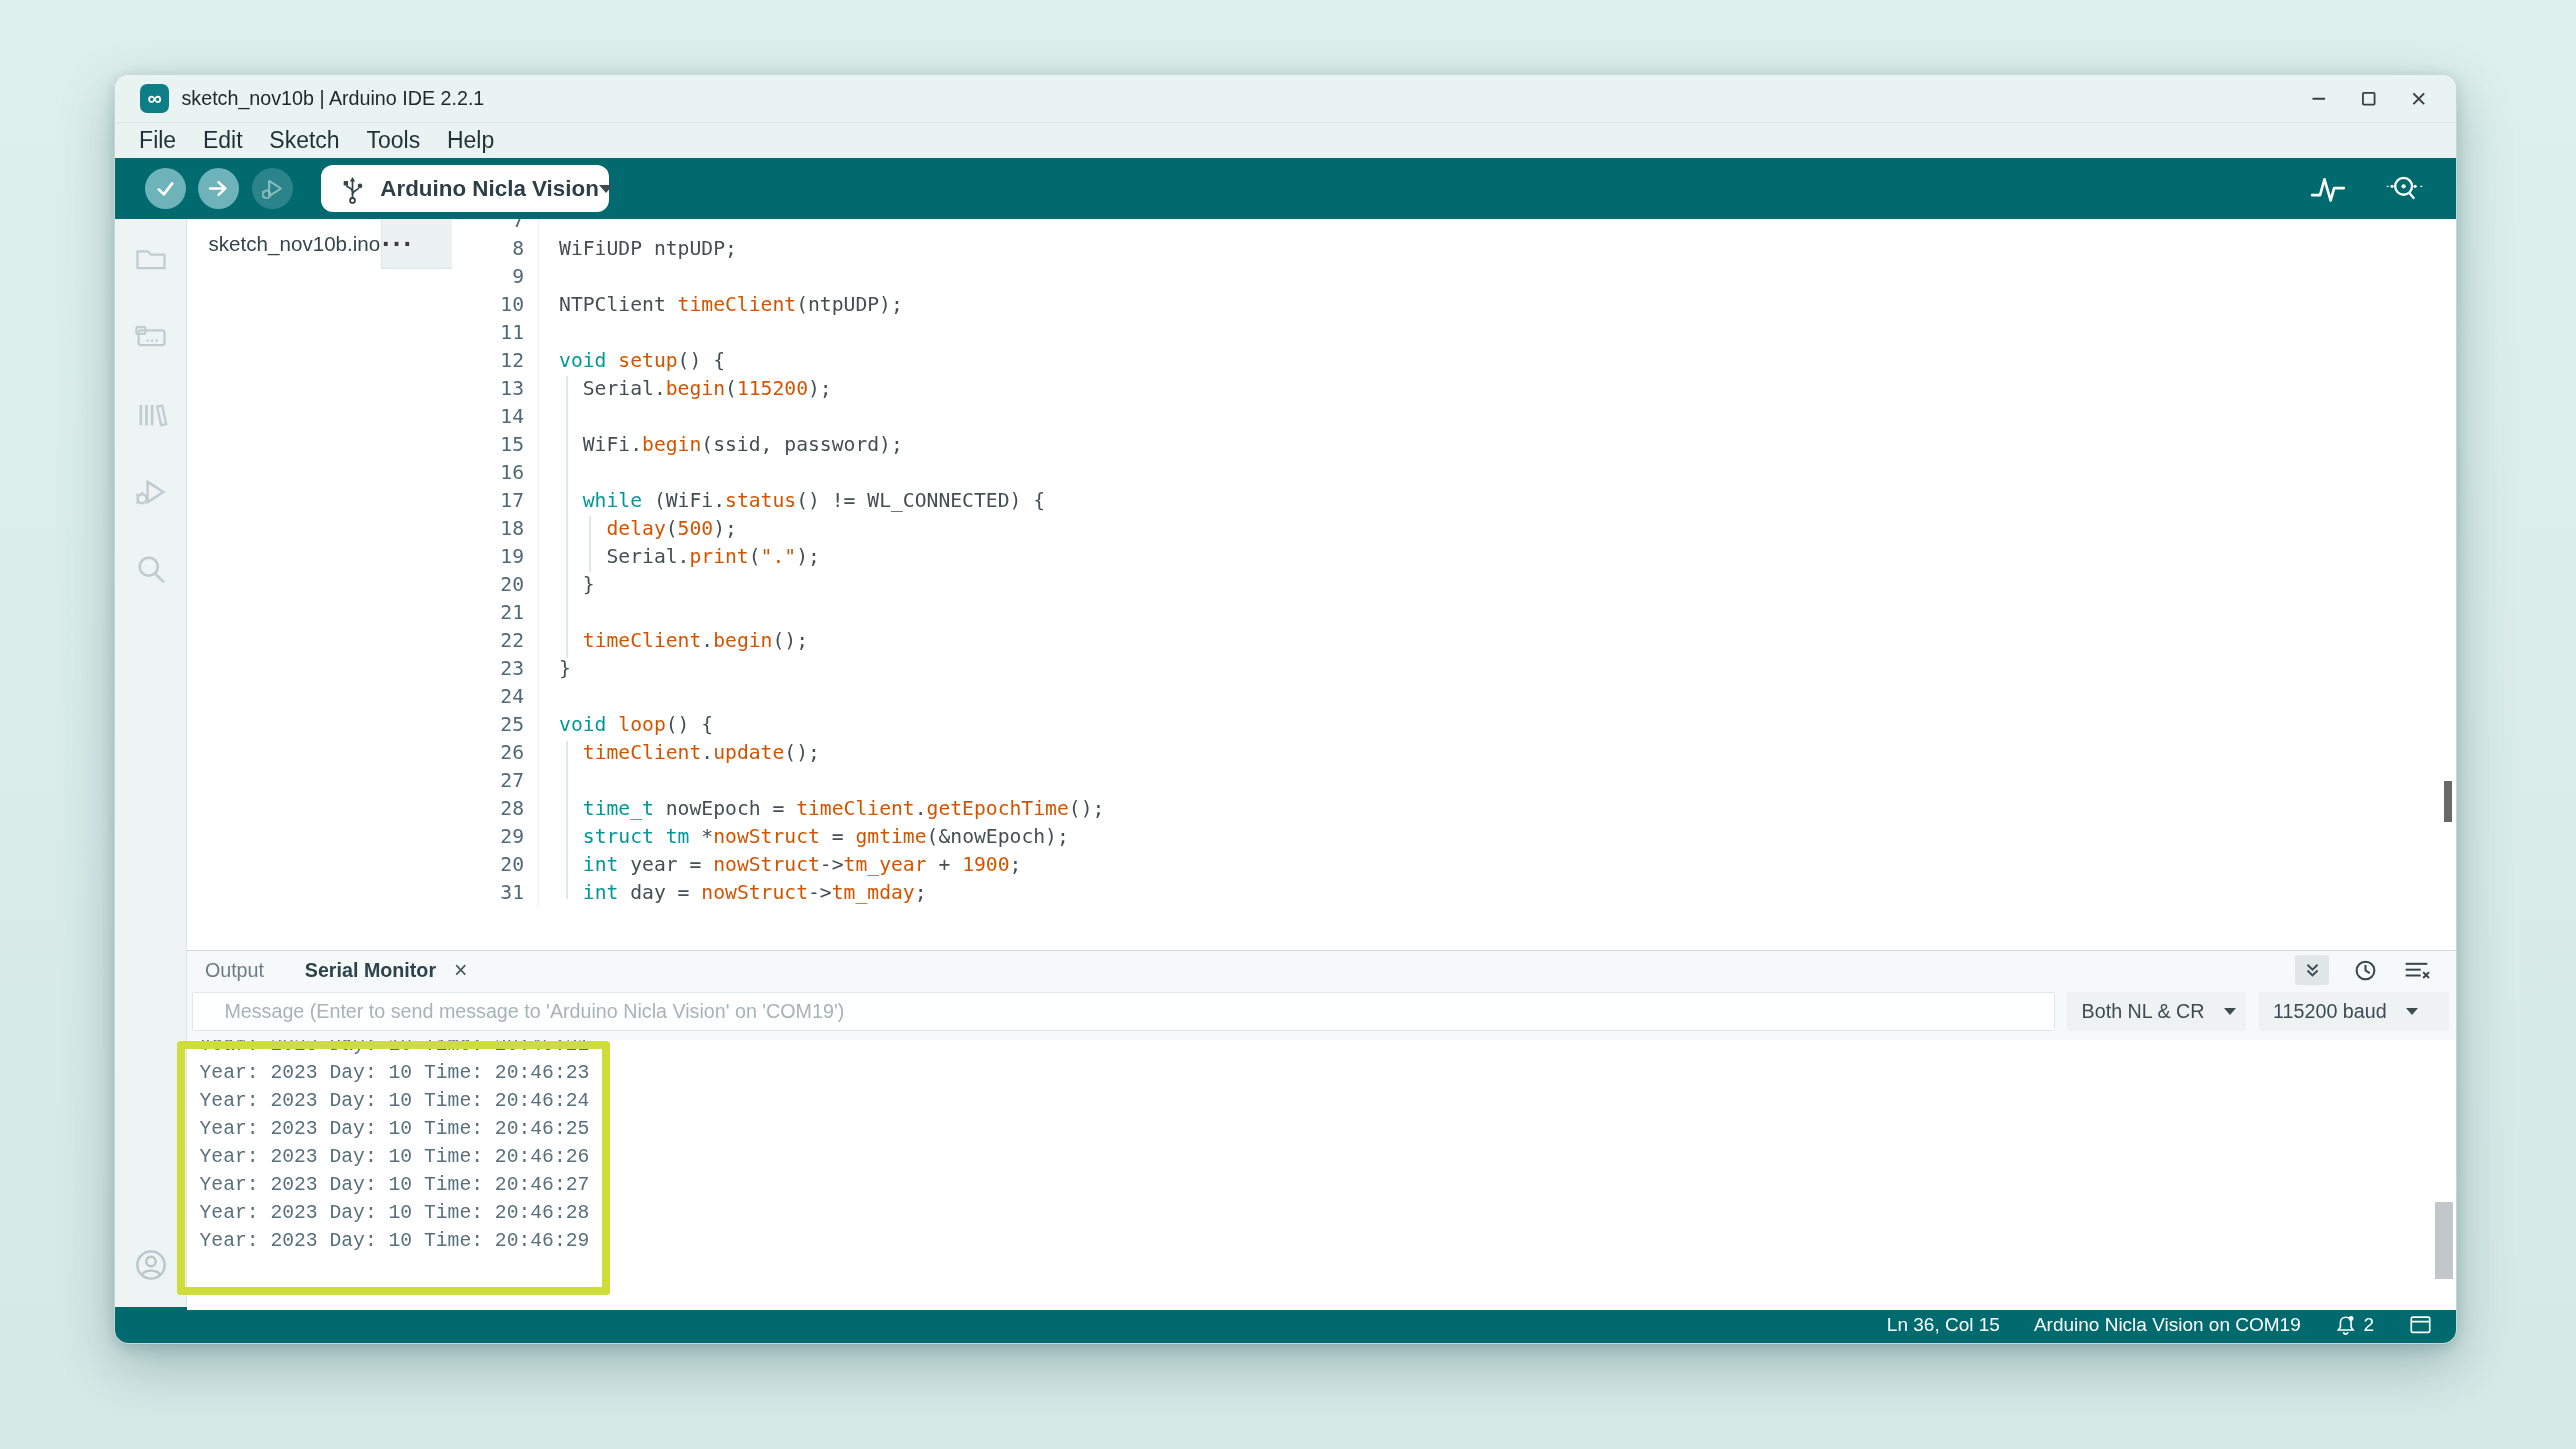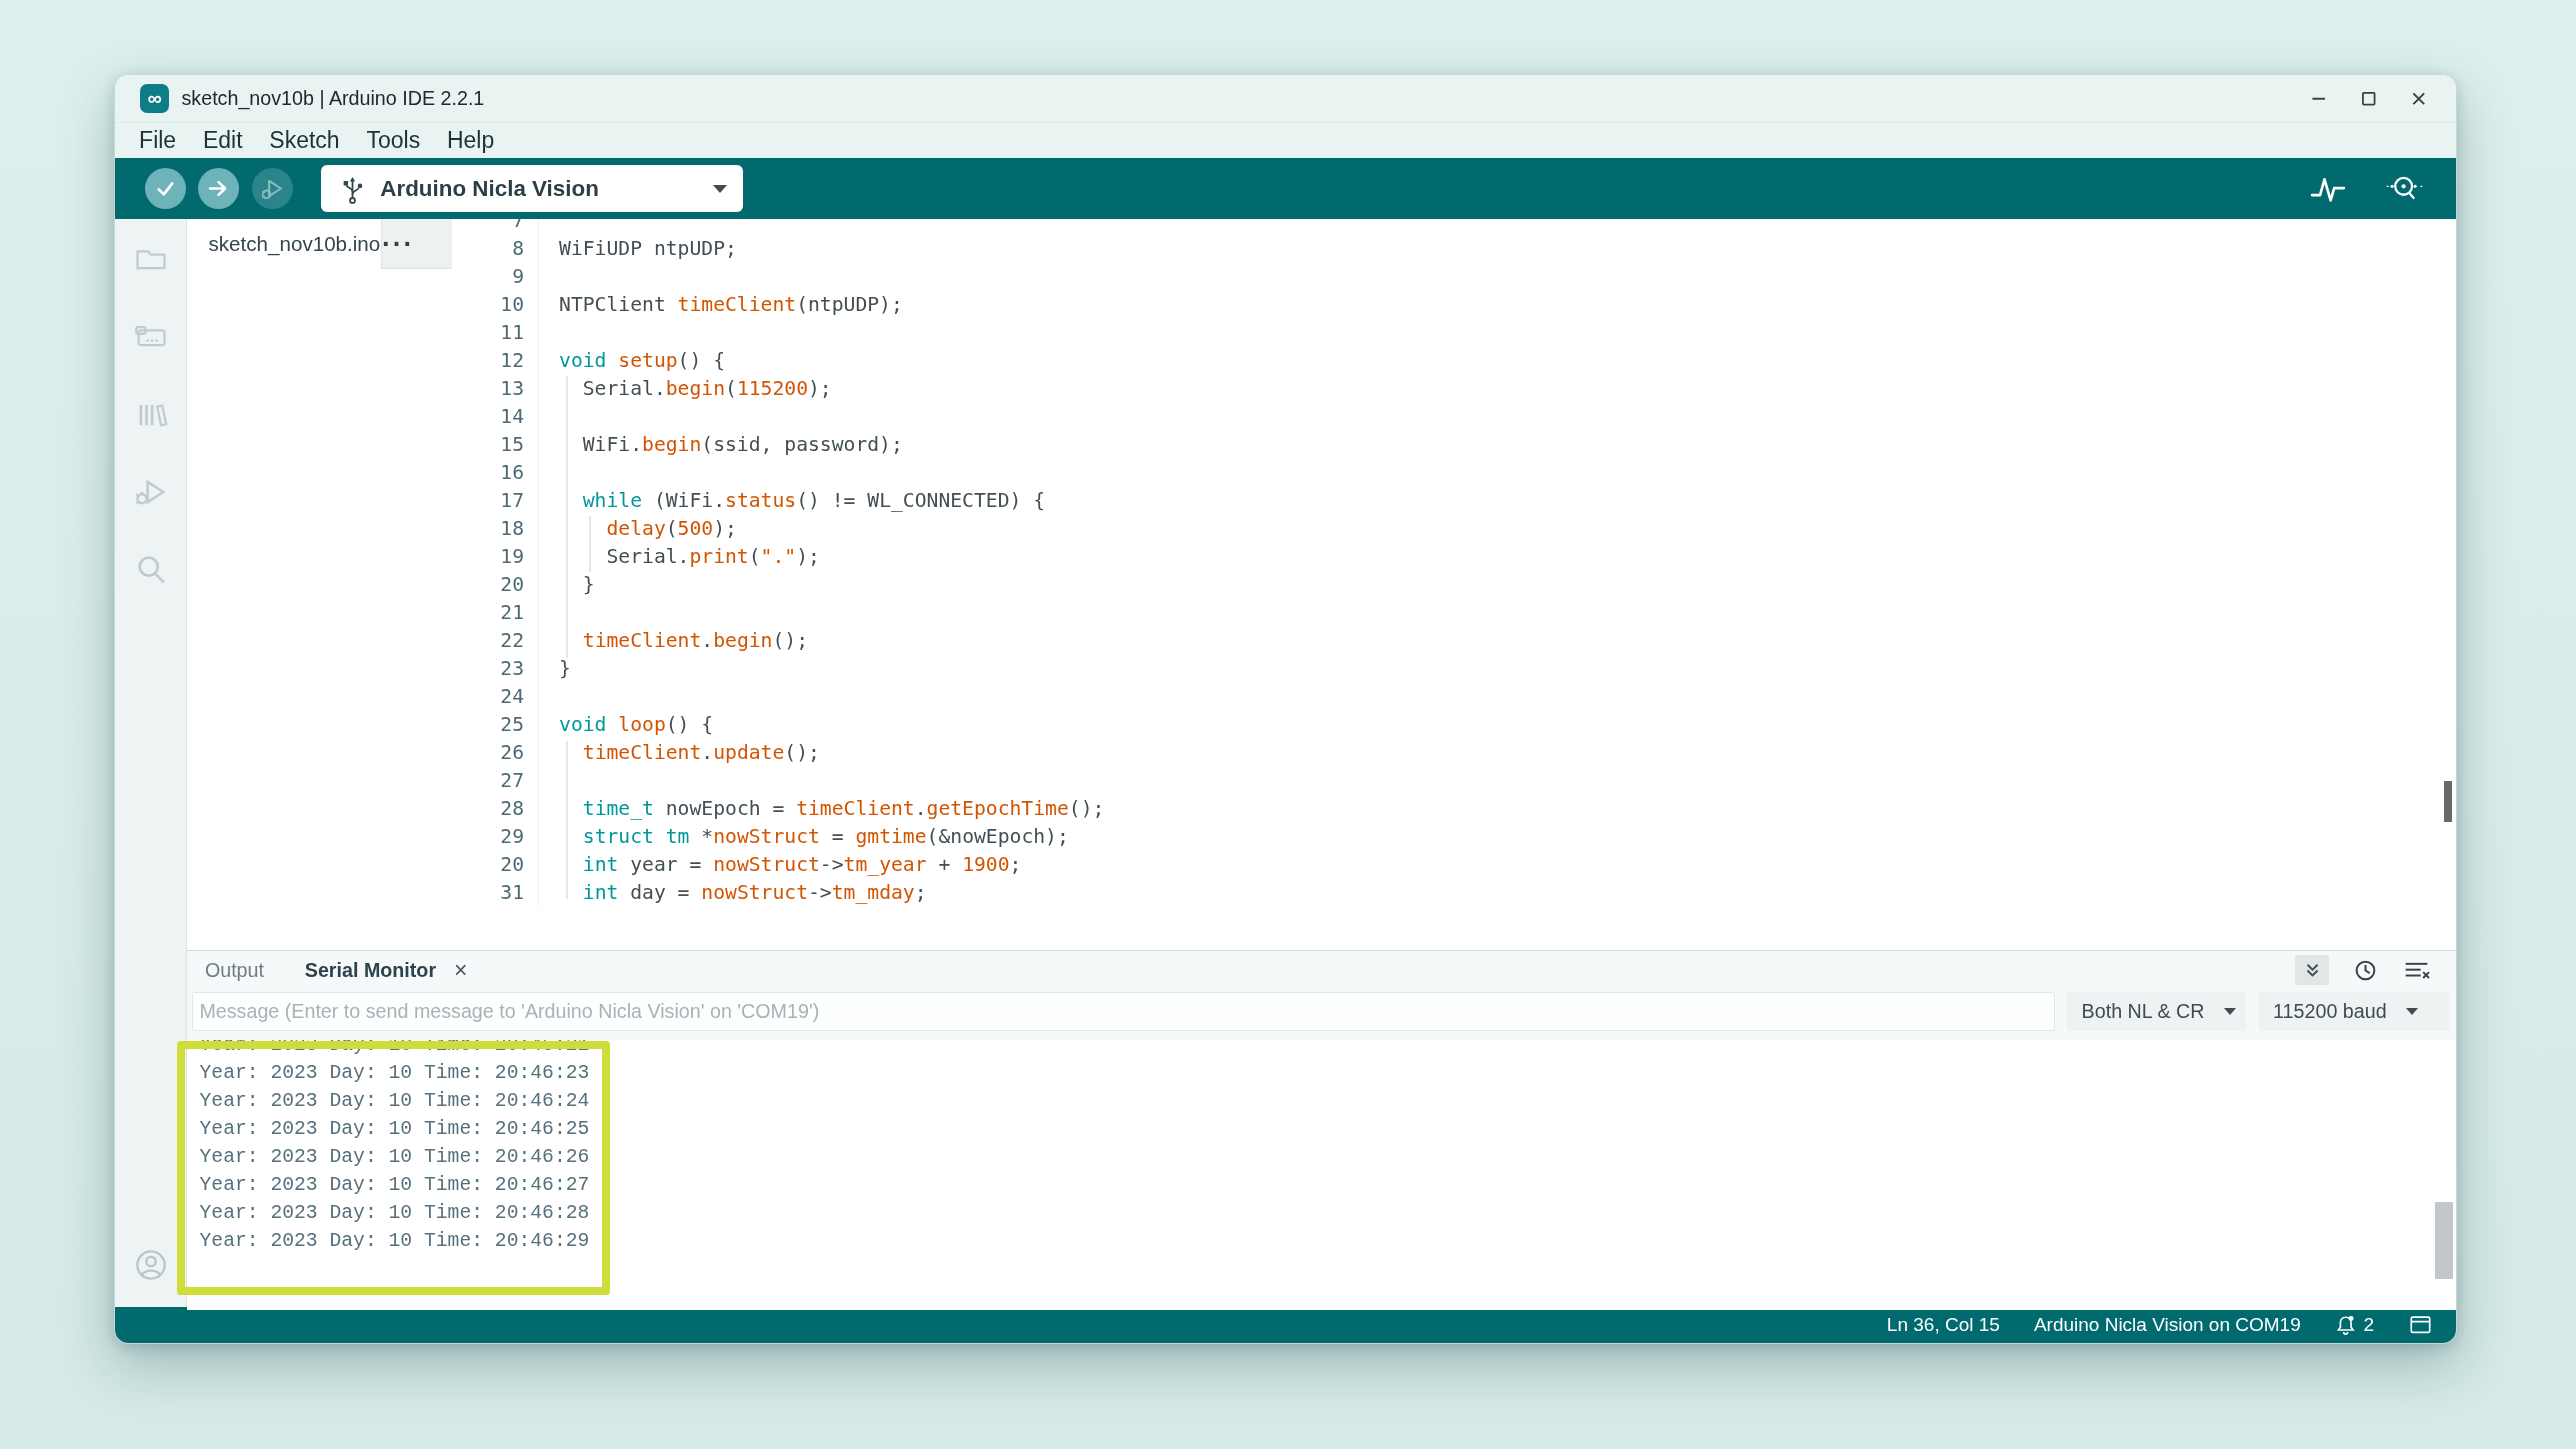--- a/index.html
+++ b/index.html
@@ -19,21 +19,21 @@
   .wc { width:50px; height:39px; display:flex; align-items:center; justify-content:center; }
 
   
   .menubar { height:36px; background:#e9f4f2; border-top:0.9px solid #dfeae8; display:flex; align-items:center; padding-left:10.7px; flex:0 0 auto; }
   .menu-item { font-size:23px; color:#1f3137; padding:0 13.4px; height:100%; display:flex; align-items:center; }
 
   
   .toolbar { height:61px; background:#006a6e; display:flex; align-items:center; padding-left:29.5px; flex:0 0 auto; }
   .tb-btn { width:41px; height:41px; border-radius:50%; background:#6fb3ba; display:flex; align-items:center; justify-content:center; margin-right:12.5px; flex:0 0 auto; }
   .tb-btn.disabled { background:#4f9aa2; opacity:.55; }
-  .board-select { margin-left:16px; width:422px; height:47px; background:#fff; border-radius:6px; display:flex; align-items:center; padding:0 16px 0 18px; }
+  .board-select { margin-left:16px; width:288px; height:47px; background:#fff; border-radius:12px; display:flex; align-items:center; padding:0 16px 0 18px; }
   .board-label { font-size:22.4px; font-weight:bold; color:#2c3e46; margin-left:14.3px; white-space:nowrap; }
   .caret-down { width:0; height:0; border-left:7.2px solid transparent; border-right:7.2px solid transparent; border-top:8px solid #3e4c52; margin-left:auto; }
   .tb-right { margin-left:auto; display:flex; align-items:center; gap:38px; padding-right:32px; }
 
   
   .body { flex:1 1 auto; display:flex; min-height:0; }
   .sidebar { width:72px; background:#eef4f3; border-right:0.9px solid #dbe5e4; display:flex; flex-direction:column; align-items:center; padding-top:18px; flex:0 0 auto; }
   .sb-icon { width:41px; height:41px; margin-bottom:37px; display:flex; align-items:center; justify-content:center; }
   .sb-spacer { flex:1; }
   .sb-account { margin-bottom:21.5px; }
@@ -57,21 +57,21 @@
 
   
   .panel { height:360px; border-top:0.9px solid #cfd9da; background:#fff; display:flex; flex-direction:column; position:relative; flex:0 0 auto; }
   .ptabs { height:38px; background:#f6f9f9; display:flex; align-items:center; padding-left:12.5px; flex:0 0 auto; }
   .ptab { font-size:19.7px; color:#6d7d84; padding:0 5.4px; }
   .ptab.active { color:#2c434c; font-weight:bold; margin-left:30px; }
   .ptab-close { font-size:23px; color:#4a5a61; margin-left:12.5px; line-height:18px; }
   .ptabs-right { margin-left:auto; display:flex; align-items:center; gap:23px; margin-right:25px; }
   .icon-box { width:34px; height:30px; background:#e1e6e6; border-radius:2.7px; display:flex; align-items:center; justify-content:center; }
   .prow { height:51px; background:#f6f9f9; display:flex; align-items:center; padding:0 7.2px 5.4px 5.4px; flex:0 0 auto; }
-  .msg-input { flex:1; height:39px; background:#fdfefe; border:0.9px solid #e2e8e9; border-radius:1.8px; font-size:19.7px; padding-left:6px; color:#3c4c53; font-family:"Liberation Sans", sans-serif; outline:none; }
+  .msg-input { flex:1; height:39px; background:#fdfefe; border:0.9px solid #e2e8e9; border-radius:1.8px; font-size:19.7px; padding-left:31px; color:#3c4c53; font-family:"Liberation Sans", sans-serif; outline:none; }
   .msg-input::placeholder { color:#a7b3b8; }
   .dropdown { height:39px; background:#eef2f2; border-radius:1.8px; display:flex; align-items:center; padding:0 14.3px; margin-left:12.5px; }
   .dd-label { font-size:19.7px; color:#3c4c53; white-space:nowrap; }
   .dropdown .caret-down { border-left-width:6.3px; border-right-width:6.3px; border-top-width:7.2px; margin-left:19.7px; }
   .dd1 { width:179px; } .dd2 { width:190px; }
   .pout { flex:1; position:relative; overflow:hidden; background:#fff; }
   .serial-lines { margin-top:-9px; padding-left:12.5px; }
   .serial-line { font-family:"Liberation Mono", monospace; font-size:19.7px; line-height:28px; color:#56707c; white-space:pre; }
   .v-thumb-serial { position:absolute; right:2.7px; top:162px; width:18px; height:77px; background:#c2c8ca; }
 

